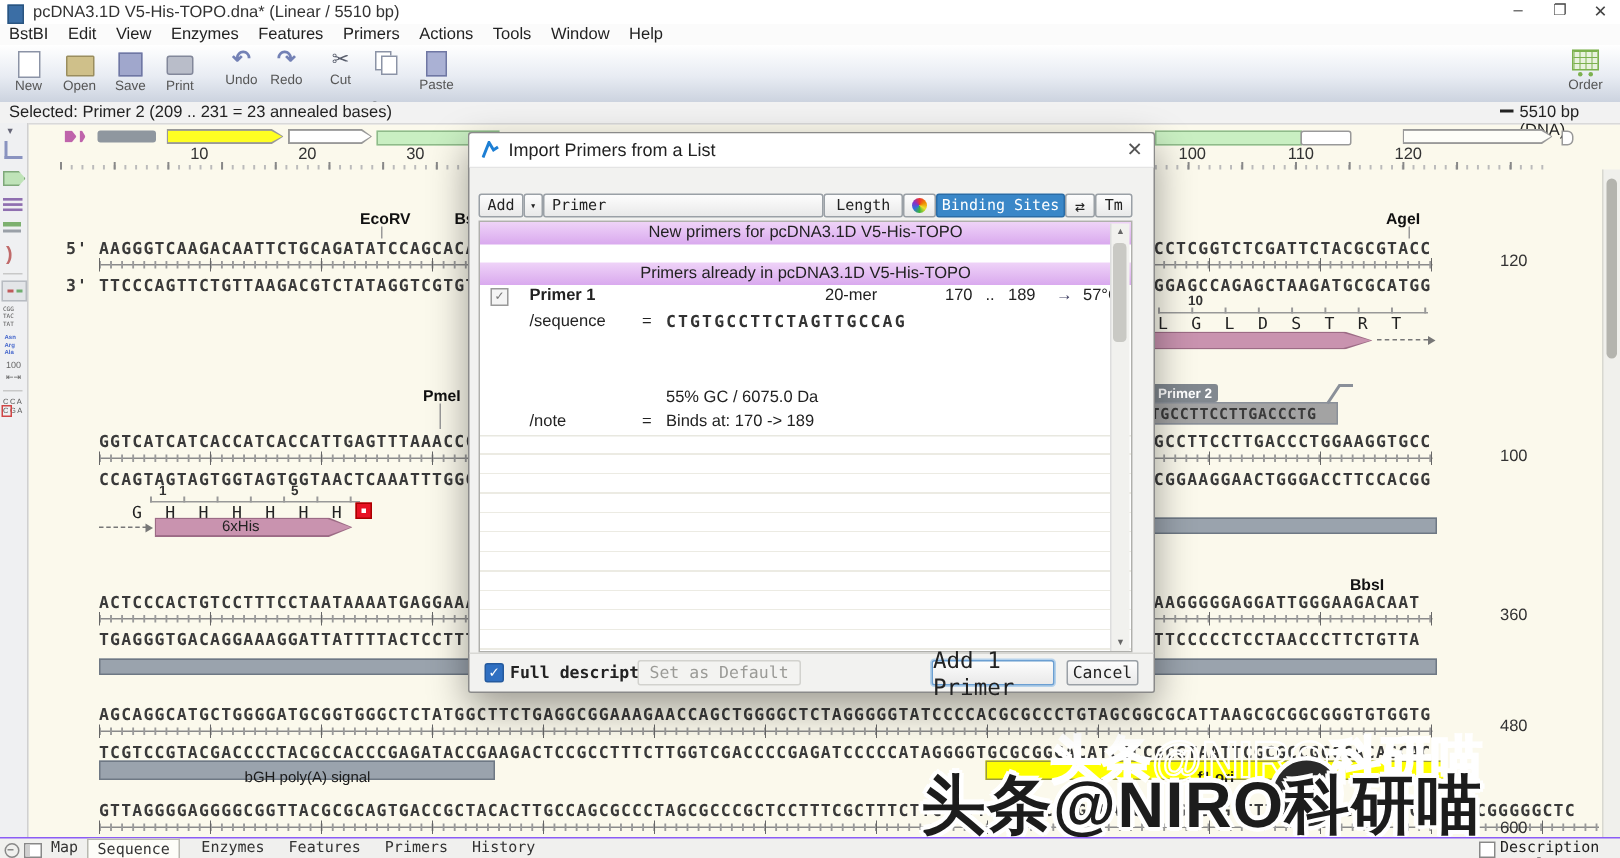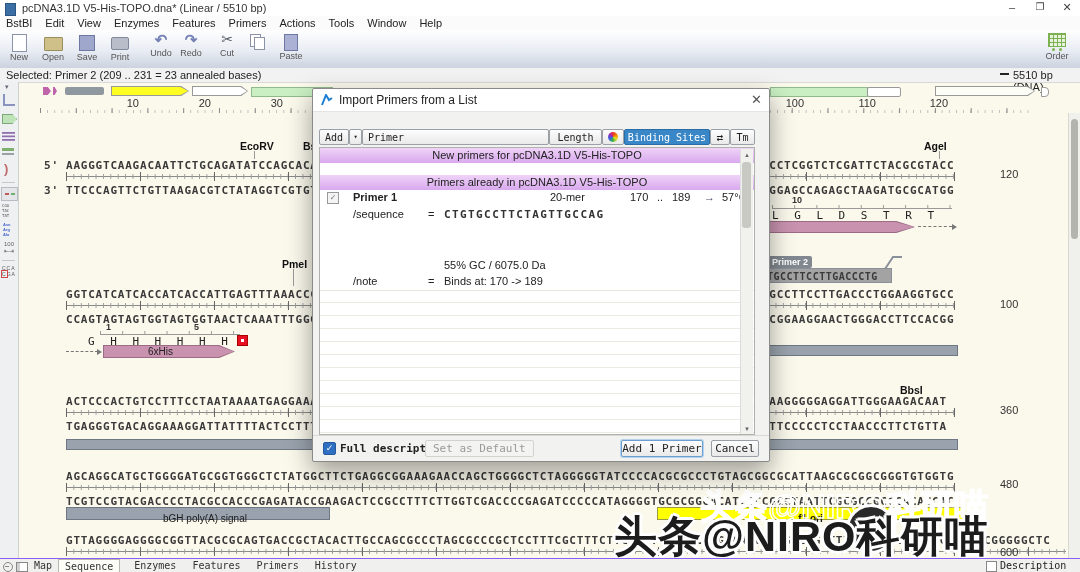--- a/index.html
+++ b/index.html
@@ -324,18 +324,18 @@
         <div style="height:12px;text-align:center;font-size:6px;color:#666;line-height:12px;">▲</div>
         <div style="margin:1px 1px;width:9px;height:66px;background:#c9c9c4;border-radius:3px;"></div>
         <div style="position:absolute;bottom:0;width:100%;height:12px;text-align:center;font-size:6px;color:#666;line-height:12px;">▼</div>
       </div>
     </div>
 
     <div class="abs" style="left:0;top:346px;width:456px;height:26px;border-top:1px solid #d8d8d4;">
       <div style="position:absolute;left:10px;top:6px;width:11px;height:11px;background:#2f6fc1;border:1px solid #255a9e;border-radius:2px;color:#fff;font-size:9px;line-height:11px;text-align:center;">✓</div>
       <span style="position:absolute;left:27px;top:6px;font-family:'DejaVu Sans Mono',monospace;font-size:11px;font-weight:700;color:#222;">Full descriptions</span>
       <div class="btn" style="position:absolute;left:112px;top:4px;height:17px;padding:0 7px;background:#f3f3f1;border-color:#d2d2ce;color:#9a9a96;font-size:11px;">Set as Default</div>
-      <div class="btn" style="position:absolute;left:308px;top:4px;width:82px;height:17px;font-size:11px;border-color:#6b9fd2;box-shadow:0 0 0 1px #b5d2ec;">Add 1 Primer</div>
+      <div class="btn" style="position:absolute;left:308px;top:4px;width:82px;height:17px;font-size:15px;border-color:#6b9fd2;box-shadow:0 0 0 1px #b5d2ec;">Add 1 Primer</div>
       <div class="btn" style="position:absolute;left:398px;top:4px;width:48px;height:17px;font-size:11px;">Cancel</div>
     </div>
   </div>
 
 </div>
 
 </body></html>

